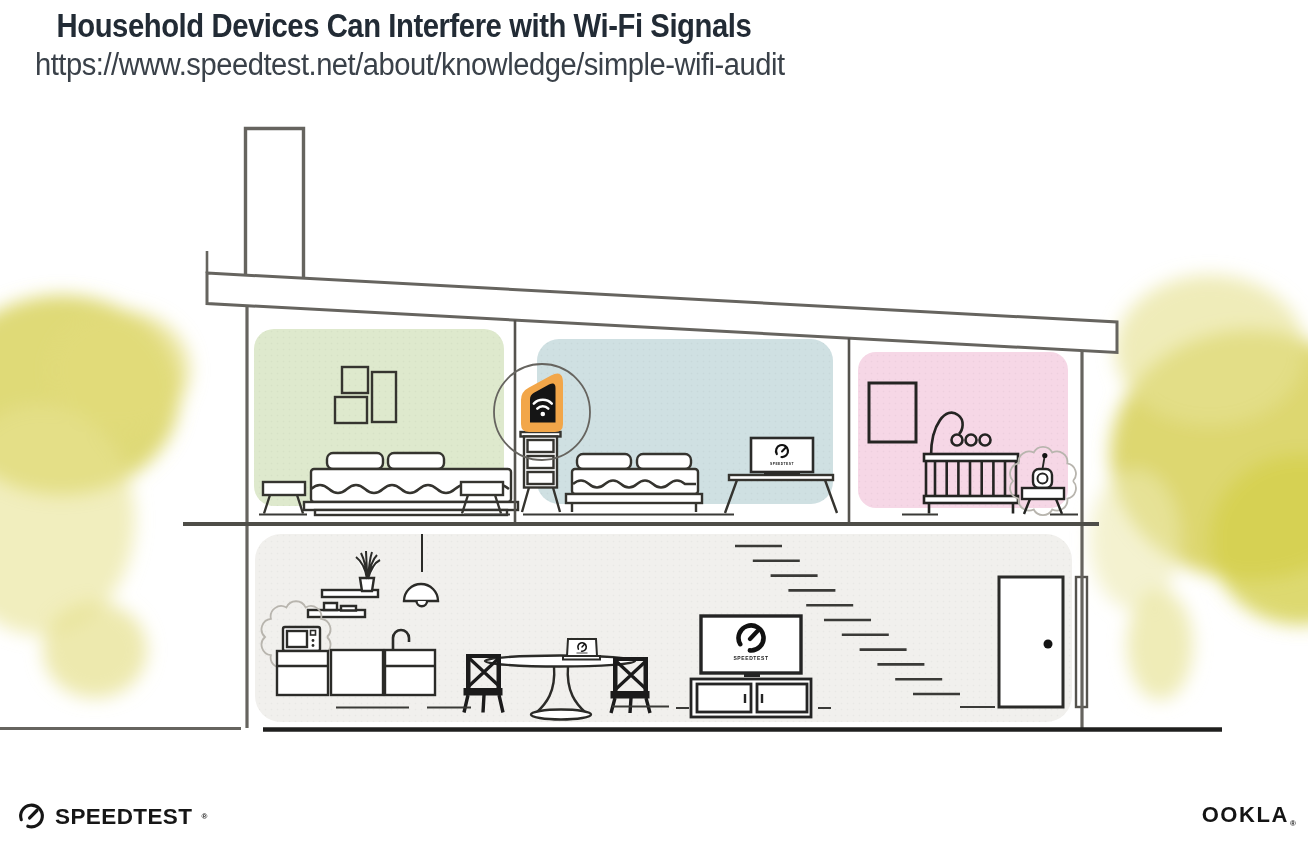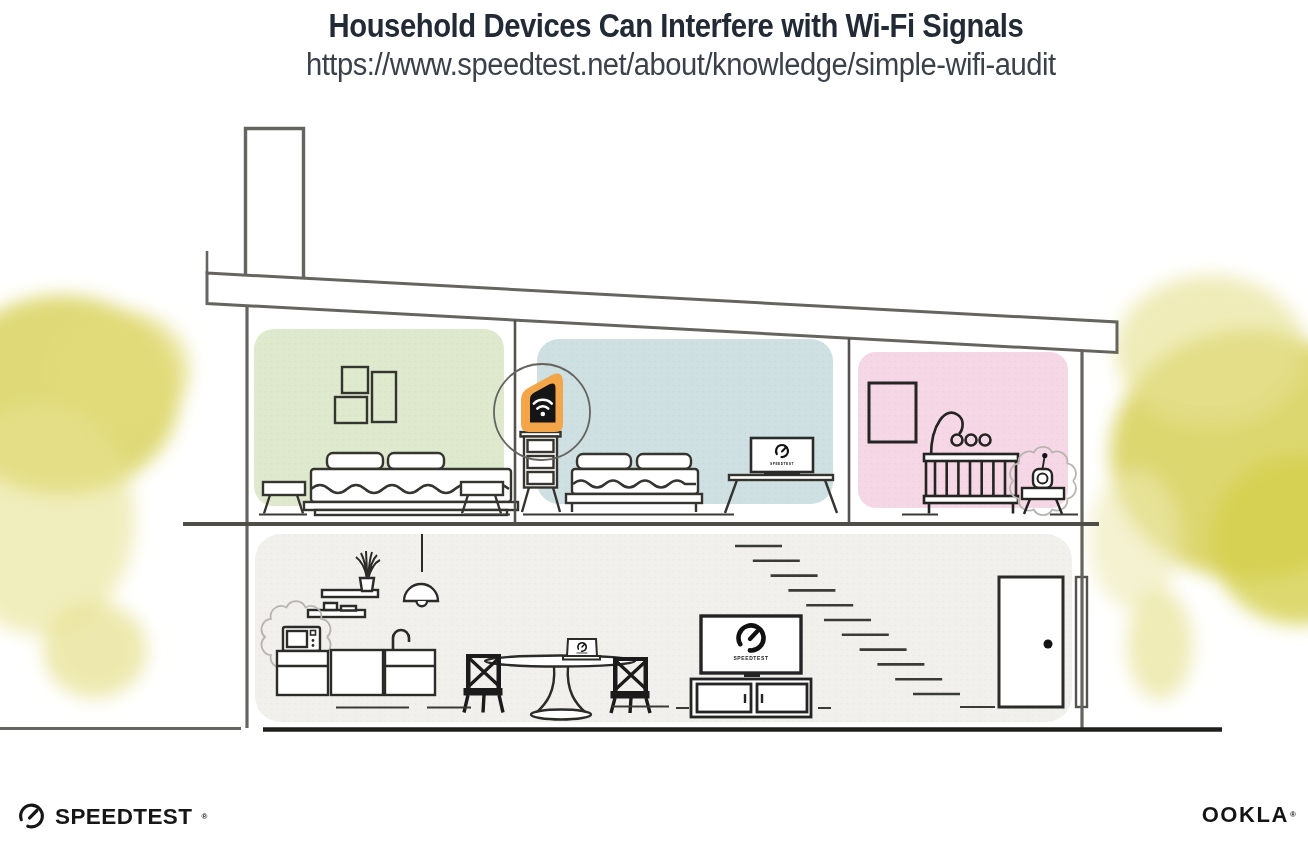--- a/index.html
+++ b/index.html
@@ -1,27 +1,27 @@
 <!DOCTYPE html>
 <html><head>
 <meta charset="utf-8">
 <style>
   html,body{margin:0;padding:0;background:#fff;}
   body{width:1308px;height:861px;position:relative;overflow:hidden;
        font-family:"Liberation Sans",sans-serif;}
-  header{position:absolute;top:0;left:0;width:1080px;text-align:right;}
+  header{position:absolute;top:0;left:0;width:1080px;text-align:left;}
   h1{margin:6px 0 0 0;font-size:34px;line-height:1.15;font-weight:700;color:#222B35;}
   h1 .squeeze{display:inline-block;transform:scaleX(.86);transform-origin:center;letter-spacing:-.5px;}
   .url-line{margin-top:2px;font-size:31px;font-weight:400;color:#3A4149;padding-left:11px;}
   .url-line .squeeze{display:inline-block;transform:scaleX(.94);transform-origin:center;letter-spacing:-.5px;cursor:pointer;}
   .scene{position:absolute;top:0;left:0;width:1308px;height:861px;}
   .logo-speedtest{position:absolute;left:16px;top:801px;display:flex;align-items:center;gap:8px;}
   .logo-speedtest .word{font-size:22.5px;font-weight:700;letter-spacing:.4px;color:#161616;}
   .logo-speedtest sup{font-size:8px;font-weight:700;color:#161616;vertical-align:18px;margin-left:1px;}
-  .logo-ookla{position:absolute;right:12px;top:802px;display:flex;align-items:center;}
+  .logo-ookla{position:absolute;right:12px;top:802px;display:flex;align-items:flex-end;}
   .logo-ookla .word{font-size:22px;font-weight:700;letter-spacing:1.6px;color:#141414;}
   .logo-ookla sup{font-size:8px;font-weight:700;color:#141414;margin-left:1px;line-height:1;}
   svg text{font-family:"Liberation Sans",sans-serif;}
 </style>
 </head>
 <body>
 
 <header>
   <h1><span class="squeeze">Household Devices Can Interfere with Wi-Fi Signals</span></h1>
   <div class="url-line"><span class="squeeze">https://www.speedtest.net/about/knowledge/simple-wifi-audit</span></div>

